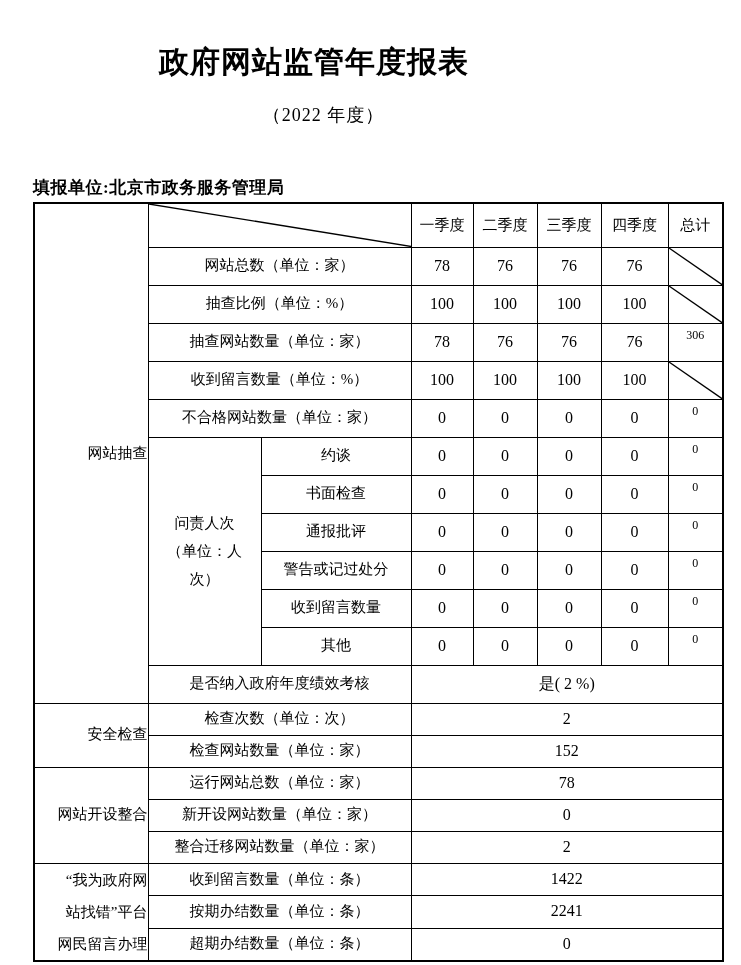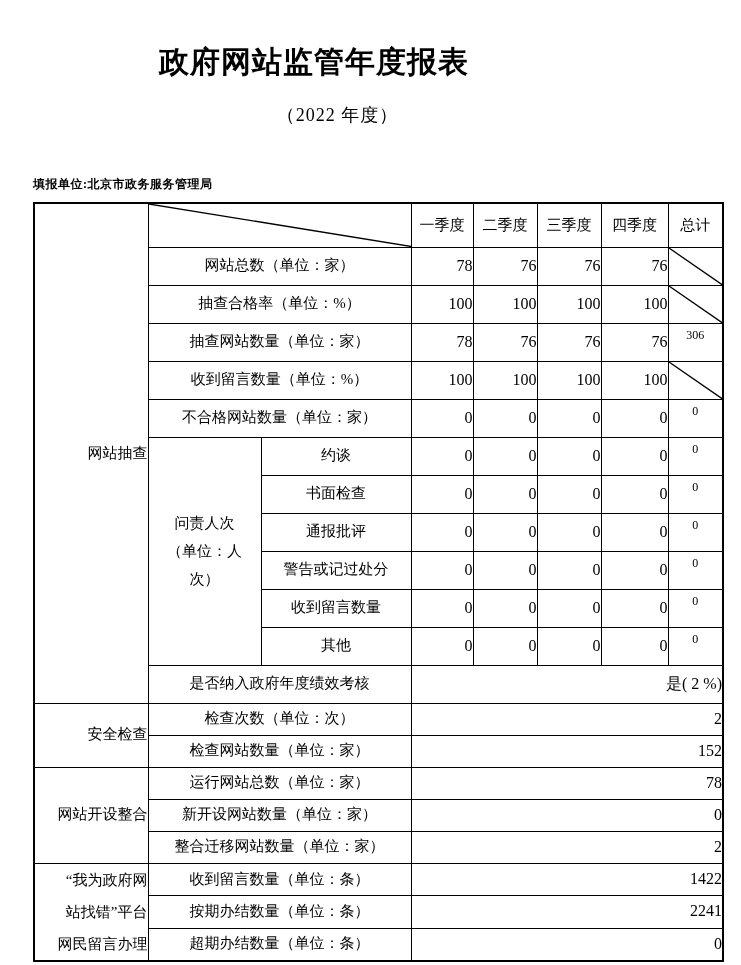--- a/index.html
+++ b/index.html
@@ -11,26 +11,26 @@
   }
   .page { position:absolute; inset:0; }
 
   .doc-title {
     position:absolute; top:42px; left:0; width:628px;
     text-align:center; font-size:30px; font-weight:700; letter-spacing:1px;
     font-family:"Liberation Sans","DejaVu Sans",sans-serif;
     margin:0;
   }
   .doc-subtitle {
-    position:absolute; top:103px; left:16px; width:643px;
+    position:absolute; top:103px; left:2px; width:643px;
     text-align:center; font-size:18px; letter-spacing:1px;
   }
   .unit-line {
     position:absolute; top:176px; left:33px;
-    font-size:12px; font-weight:700; letter-spacing:0.5px;
+    font-size:17px; font-weight:700; letter-spacing:0.5px;
   }
 
   table.report {
     position:absolute; top:202px; left:33px;
     width:689px; table-layout:fixed; border-collapse:collapse;
     border:2px solid #000;
   }
   td {
     border:1px solid #000; padding:0;
     text-align:center; vertical-align:middle;
@@ -38,21 +38,21 @@
   }
   tr.rh  { height:44px; }
   tr.rs  { height:38px; }
   tr.rm  { height:32px; }
 
   td.cat  { font-size:15px;text-align:right; }
   td.cat .cat-line { display:block; line-height:32px; }
   td.lab  { }
   td.acc  { line-height:28px; }
   td.acc .acc-line { display:block; line-height:28px; }
-  td.val, td.merge { font-size:16px;text-align:right; }
+  td.val, td.merge { font-size:16px; }
   td.tot  { font-size:12px; }
   td.tot .lift { position:relative; top:-6px; display:inline-block; }
 
   td.diag { position:relative; padding:0; }
   td.diag svg { position:absolute; left:0; top:0; width:100%; height:100%; display:block; }
 </style>
 </head>
 <body>
 
 <div class="page">
@@ -97,21 +97,21 @@
       <td class="val">76</td>
       <td class="val">76</td>
       <td class="diag">
         <svg viewBox="0 0 100 100" preserveAspectRatio="none">
               <line x1="0" y1="0" x2="100" y2="100" stroke="#000" stroke-width="1.3" vector-effect="non-scaling-stroke"></line>
             </svg>
       </td>
     </tr>
 
     <tr class="rs">
-      <td class="lab" colspan="2">抽查合格率（单位：%）</td>
+      <td class="lab" colspan="2">抽查比例（单位：%）</td>
       <td class="val">100</td>
       <td class="val">100</td>
       <td class="val">100</td>
       <td class="val">100</td>
       <td class="diag">
         <svg viewBox="0 0 100 100" preserveAspectRatio="none">
               <line x1="0" y1="0" x2="100" y2="100" stroke="#000" stroke-width="1.3" vector-effect="non-scaling-stroke"></line>
             </svg>
       </td>
     </tr>

